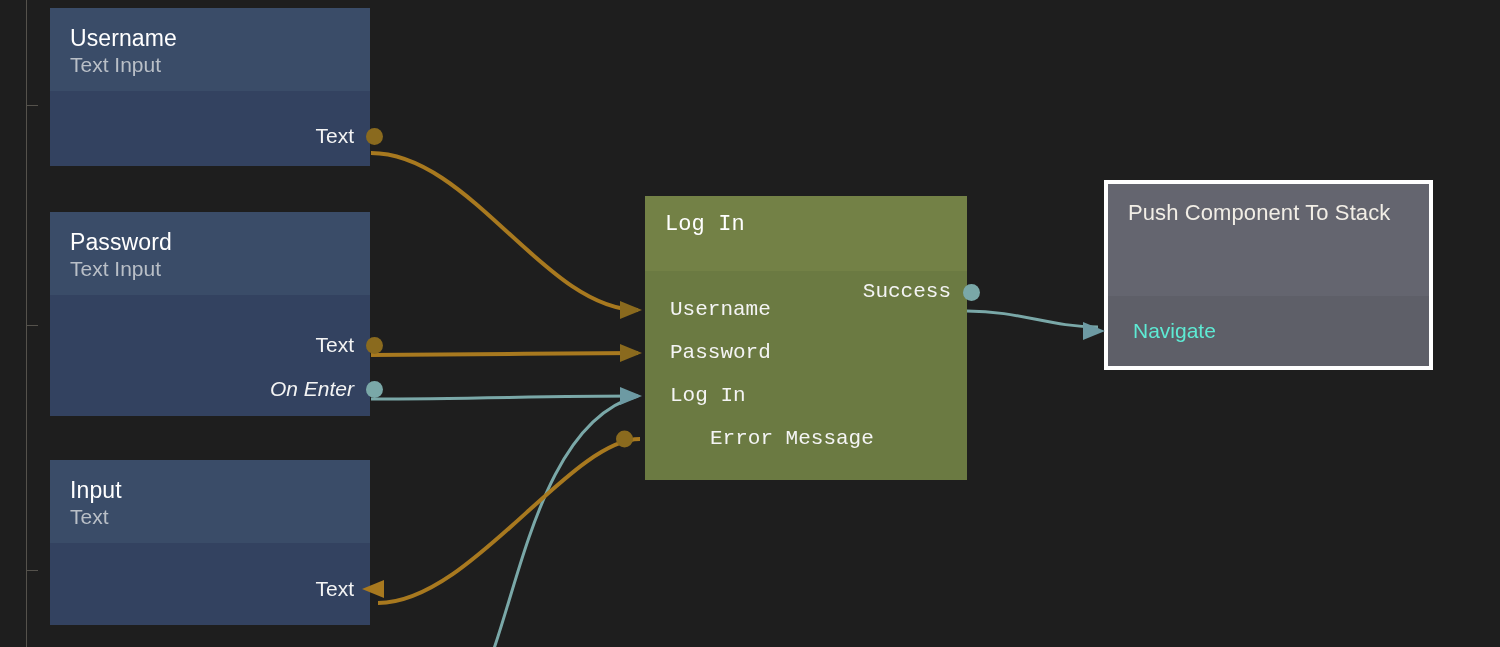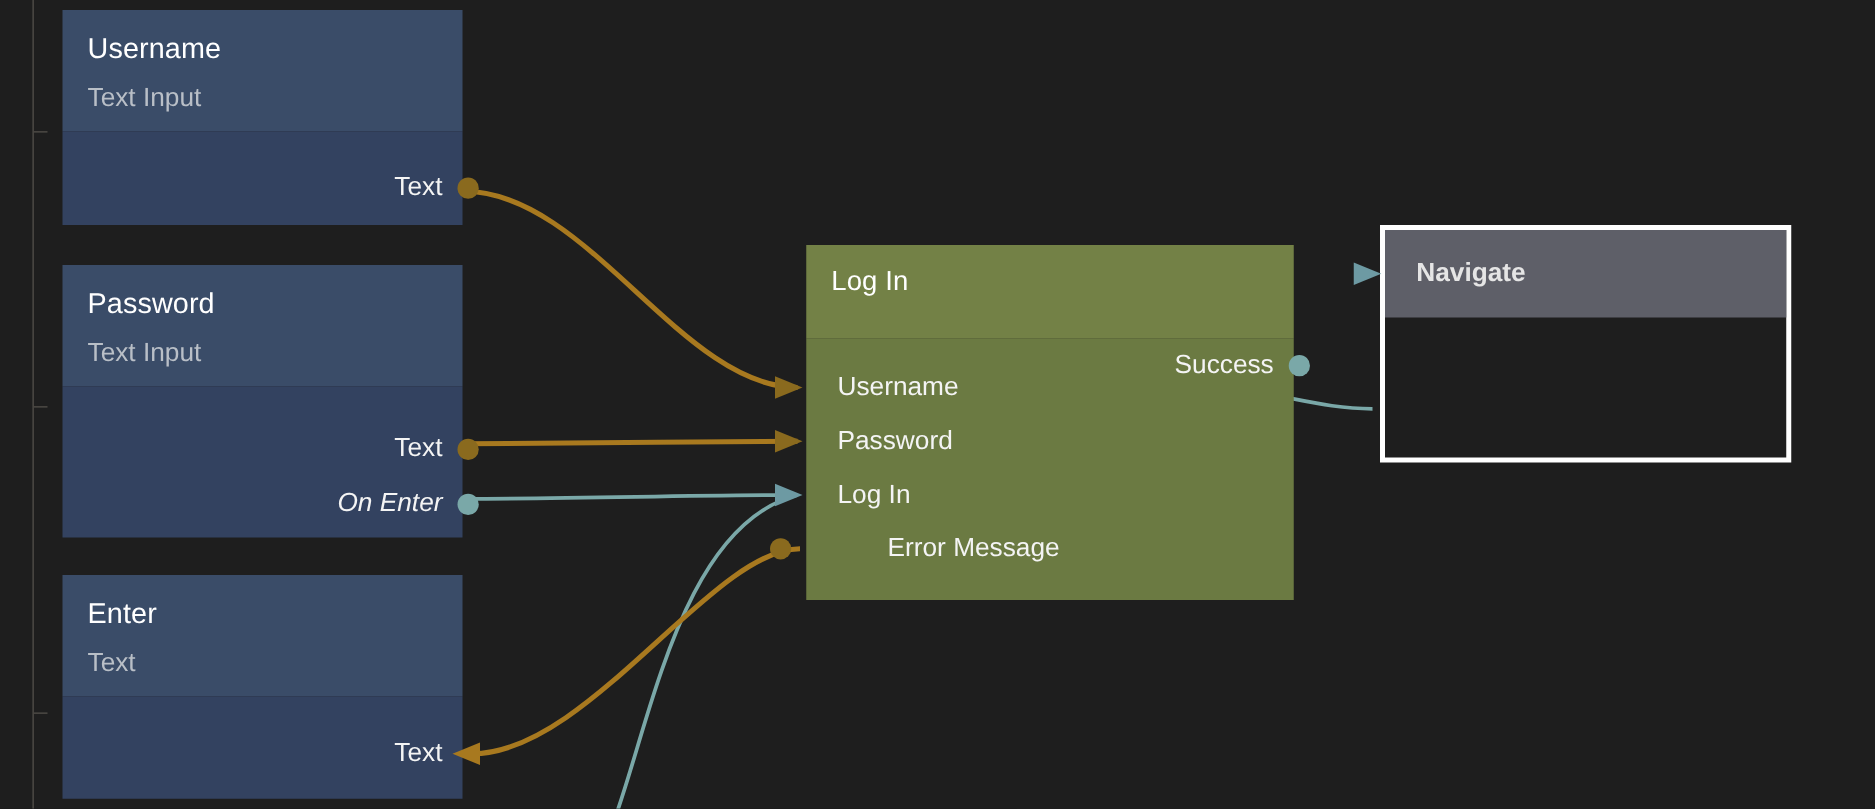--- a/index.html
+++ b/index.html
@@ -47,21 +47,21 @@
     color: #ffffff;
     font-size: 23px;
     line-height: 1.22;
     font-weight: 400;
     letter-spacing: .1px;
   }
   .node-sub {
     color: #b9bfc7;
     font-size: 21px;
     line-height: 1.2;
-    margin-top: 14px;
+    margin-top: 0;
   }
   .node-body { position: relative; }
 
   
   .node.blue .node-head { background: #3a4c68; }
   .node.blue .node-body { background: #334260; }
 
   
   .node.green .node-head { background: #738146; }
   .node.green .node-body { background: #6b7a42; }
@@ -79,21 +79,21 @@
     display: flex;
     align-items: center;
     height: 26px;
     white-space: nowrap;
   }
   .port-label {
     color: #f4f4f4;
     font-size: 21px;
     line-height: 26px;
   }
-  .node.grey .port-label { color: #e5e5e5; font-weight: bold; }
+  .node.grey .port-label { color: #5eead4; }
 
   
   .port.out { right: 0; transform: translate(13px, -50%); flex-direction: row; }
   .port.out .port-label { margin-right: 12px; }
 
   
   .port.in { left: 0; transform: translate(-25px, -50%); }
   .port.in .port-label { margin-left: 25px; }
 
   .dot {
@@ -177,38 +177,38 @@
           <span class="port-label">On Enter</span>
           <span class="dot teal"></span>
         </div>
       </div>
     </div>
   </div>
 
   <div class="node blue" style="left:50px; top:460px; width:320px; height:187px;">
     <div class="node-box">
       <div class="node-head">
-        <div class="node-title">Enter</div>
+        <div class="node-title">Input</div>
         <div class="node-sub">Text</div>
       </div>
       <div class="node-body" style="height:82px;">
         <div class="port out" style="top:46px;">
           <span class="port-label">Text</span>
 
           <span style="width:17px;height:17px;flex:0 0 17px;position:relative;">
             <span style="position:absolute;left:-4px;top:50%;transform:translateY(-50%);
                          width:0;height:0;border-top:9px solid transparent;
                          border-bottom:9px solid transparent;border-right:22px solid #a8791f;"></span>
           </span>
         </div>
       </div>
     </div>
   </div>
 
-  <div class="node green" style="left:645px; top:196px; width:390px; height:284px;">
+  <div class="node green" style="left:645px; top:196px; width:322px; height:284px;font-family:Liberation Mono, monospace;">
     <div class="node-box">
       <div class="node-head" style="height:75px;">
         <div class="node-title">Log In</div>
       </div>
       <div class="node-body" style="height:209px;">
 
         <div class="port in" style="top:39px;">
           <span class="arrow orange"></span>
           <span class="port-label">Username</span>
         </div>
@@ -235,20 +235,23 @@
           </span>
           <span class="port-label">Error Message</span>
         </div>
 
       </div>
     </div>
   </div>
 
   <div class="node grey" style="left:1104px; top:180px; width:329px; height:190px;">
     <div class="node-box">
+      <div class="node-head" style="height:112px;">
+        <div class="node-title">Push Component To Stack</div>
+      </div>
       <div class="node-body" style="height:70px;">
         <div class="port in" style="top:35px;">
           <span class="arrow teal"></span>
           <span class="port-label">Navigate</span>
         </div>
       </div>
     </div>
   </div>
 
 </div>

